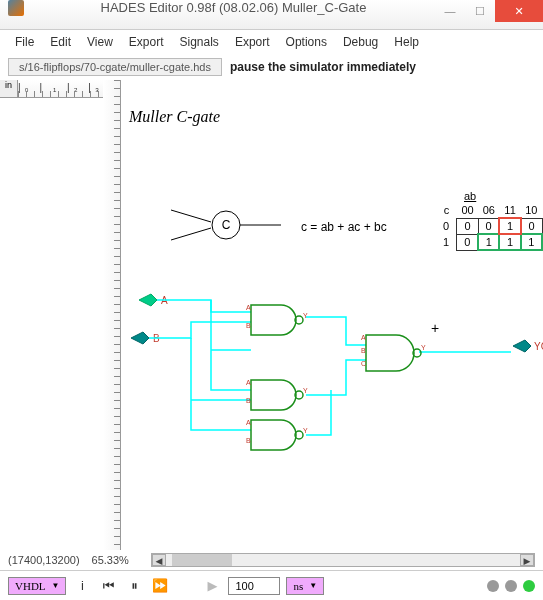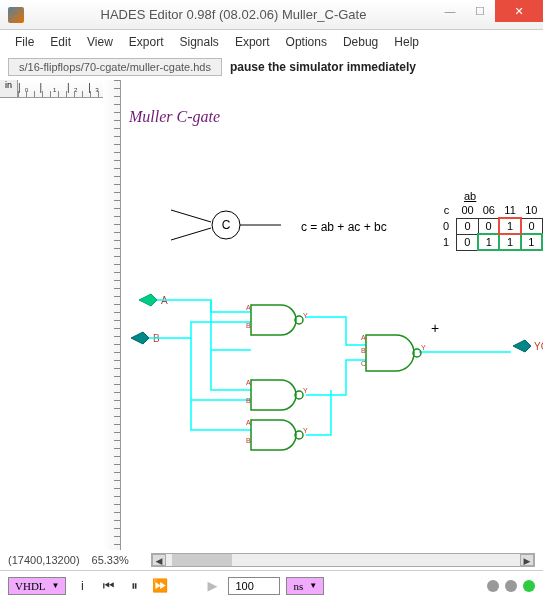--- a/index.html
+++ b/index.html
@@ -1,39 +1,39 @@
 <!DOCTYPE html>
 <html><head>
 <meta charset="utf-8">
 <style>
 * { box-sizing: border-box; margin: 0; padding: 0; }
 body { font-family: Tahoma, Arial, sans-serif; font-size: 12px; background: #2a5a7a; width: 543px; height: 600px; overflow: hidden; }
 .window { width: 543px; height: 600px; background: #fff; display: flex; flex-direction: column; }
-.titlebar { height: 30px; background: linear-gradient(to bottom, #fff, #f0f0f0); display: flex; align-items: center; padding-left: 8px; border-bottom: 1px solid #ccc; }
+.titlebar { height: 30px; background: linear-gradient(to bottom, #fff, #f0f0f0); display: flex; align-items: flex-start; padding-left: 8px; border-bottom: 1px solid #ccc; }
 .titlebar .java-icon { width: 16px; height: 16px; margin-right: 8px; background: linear-gradient(135deg, #5382a1, #e76f00); border-radius: 2px; }
 .titlebar .title { flex: 1; color: #555; font-size: 13px; text-align: center; }
 .winbtns { display: flex; height: 100%; }
 .winbtn { width: 30px; height: 22px; display: flex; align-items: center; justify-content: center; font-size: 11px; }
 .winbtn.close { background: #e74c3c; color: #fff; width: 48px; }
 .winbtn.min, .winbtn.max { color: #888; }
 .menubar { height: 24px; display: flex; align-items: center; gap: 6px; padding: 0 10px; background: #fff; text-align: right; }
 .menubar span { font-size: 12px; color: #333; padding: 2px 5px; cursor: pointer; }
 .toolbar { height: 26px; display: flex; align-items: center; padding: 0 8px; gap: 8px; }
 .filetab { background: #f0f0f0; border: 1px solid #bbb; padding: 2px 10px; font-size: 11px; color: #555; }
 .statusmsg { font-weight: bold; font-size: 12px; color: #222; }
 .ruler-area { flex: 1; display: flex; flex-direction: row; background: #fff; position: relative; }
 .ruler-h { height: 18px; background: linear-gradient(to bottom, #fff, #f4f4f4); border-bottom: 1px solid #999; position: relative; margin-left: 18px; overflow: hidden; }
 .ruler-h::before { content: "|₀    | ₁   |₂   |₃"; color: #333; font-size: 10px; letter-spacing: 4px; }
 .ruler-h .ticks { position:absolute; inset:0; background: repeating-linear-gradient(to right, #888 0 1px, transparent 1px 8px); height:6px; bottom:0; top:auto;}
 .ruler-corner { position: absolute; left: 0; top: 0; width: 18px; height: 18px; background: #eee; border-right: 1px solid #999; border-bottom: 1px solid #999; font-size: 9px; text-align:center; }
 .canvas-row { flex: 1; display: flex; }
 .ruler-v { width: 18px; background: linear-gradient(to right, #fff, #f4f4f4); border-right: 1px solid #999; position: relative; overflow:hidden;}
 .ruler-v .ticks { position:absolute; inset:0; background: repeating-linear-gradient(to bottom, #888 0 1px, transparent 1px 8px); width:6px; right:0; left:auto;}
 .canvas { flex: 1; position: relative; background: #fff; overflow: hidden; }
-.schematic-title { position: absolute; left: 8px; top: 28px; font: italic 16px Georgia, serif; color: #701a75; }
+.schematic-title { position: absolute; left: 8px; top: 28px; font: italic 16px Georgia, serif; color: #000000; }
 .bullets { position: absolute; left: 45px; top: 55px; font-size: 12px; color: #111; list-style: disc; }
 .bullets li { margin: 3px 0; }
 .formula { position: absolute; left: 180px; top: 140px; font-size: 12px; }
 .kmap { position: absolute; left: 315px; top: 110px; font-size: 11px; }
 .kmap table { border-collapse: collapse; }
 .kmap td { width: 22px; height: 16px; text-align: center; border: 1px solid #333; font-size: 11px; }
 .kmap .hdr { border: none; }
 .kmap .highlight-r { border: 2px solid #e74c3c; }
 .kmap .highlight-g { border: 2px solid #27ae60; }
 .svgcirc { position: absolute; left: 50px; top: 120px; }

